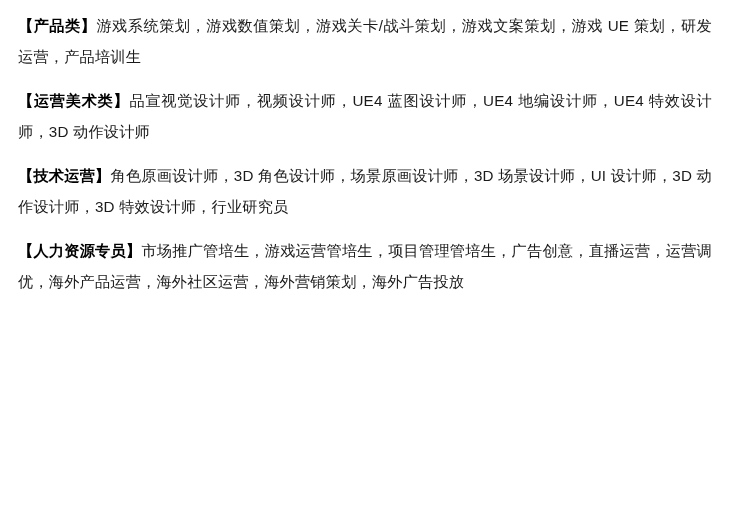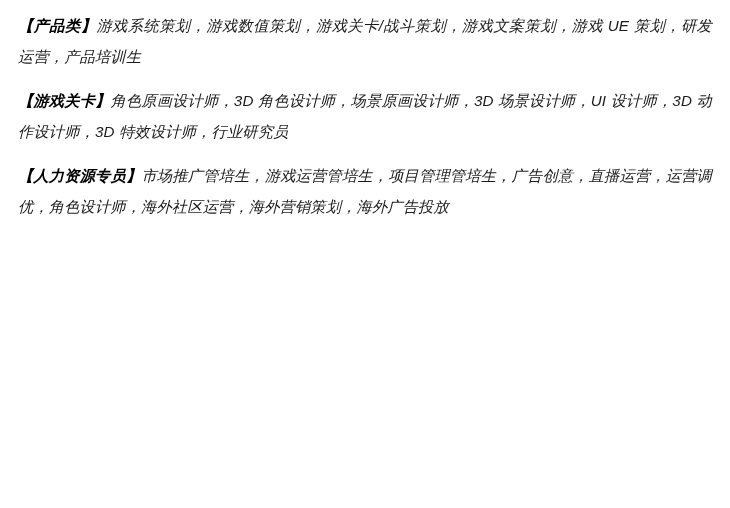--- a/index.html
+++ b/index.html
@@ -12,21 +12,20 @@
     height: 508px;
     font-family: "Liberation Sans", sans-serif;
     color: #1a1a1a;
     overflow: hidden;
   }
   .doc {
     box-sizing: border-box;
     width: 730px;
     height: 508px;
     padding: 10px 18px 0 18px;
-    font-style: italic;
   }
   .section {
     margin: 0 0 13px 0;
     font-size: 15.2px;
     line-height: 31px;
     text-align: justify;
     text-justify: inter-ideograph;
     letter-spacing: 0.2px;
   }
   .cat {
@@ -40,23 +39,26 @@
 </head>
 <body>
 
 <div class="doc">
 
   <p class="section">
     <span class="cat">【产品类】</span><span class="items">游戏系统策划，游戏数值策划，游戏关卡/战斗策划，游戏文案策划，游戏 UE 策划，研发运营，产品培训生</span>
   </p>
 
 
-
   <p class="section">
-    <span class="cat">【游戏关卡】</span><span class="items">角色原画设计师，3D 角色设计师，场景原画设计师，3D 场景设计师，UI 设计师，3D 动作设计师，3D 特效设计师，行业研究员</span>
+    <span class="cat">【运营美术类】</span><span class="items">品宣视觉设计师，视频设计师，UE4 蓝图设计师，UE4 地编设计师，UE4 特效设计师，3D 动作设计师</span>
   </p>
 
   <p class="section">
-    <span class="cat">【人力资源专员】</span><span class="items">市场推广管培生，游戏运营管培生，项目管理管培生，广告创意，直播运营，运营调优，角色设计师，海外社区运营，海外营销策划，海外广告投放</span>
+    <span class="cat">【技术运营】</span><span class="items">角色原画设计师，3D 角色设计师，场景原画设计师，3D 场景设计师，UI 设计师，3D 动作设计师，3D 特效设计师，行业研究员</span>
+  </p>
+
+  <p class="section">
+    <span class="cat">【人力资源专员】</span><span class="items">市场推广管培生，游戏运营管培生，项目管理管培生，广告创意，直播运营，运营调优，海外产品运营，海外社区运营，海外营销策划，海外广告投放</span>
   </p>
 
 
 </div>
 
 </body></html>

